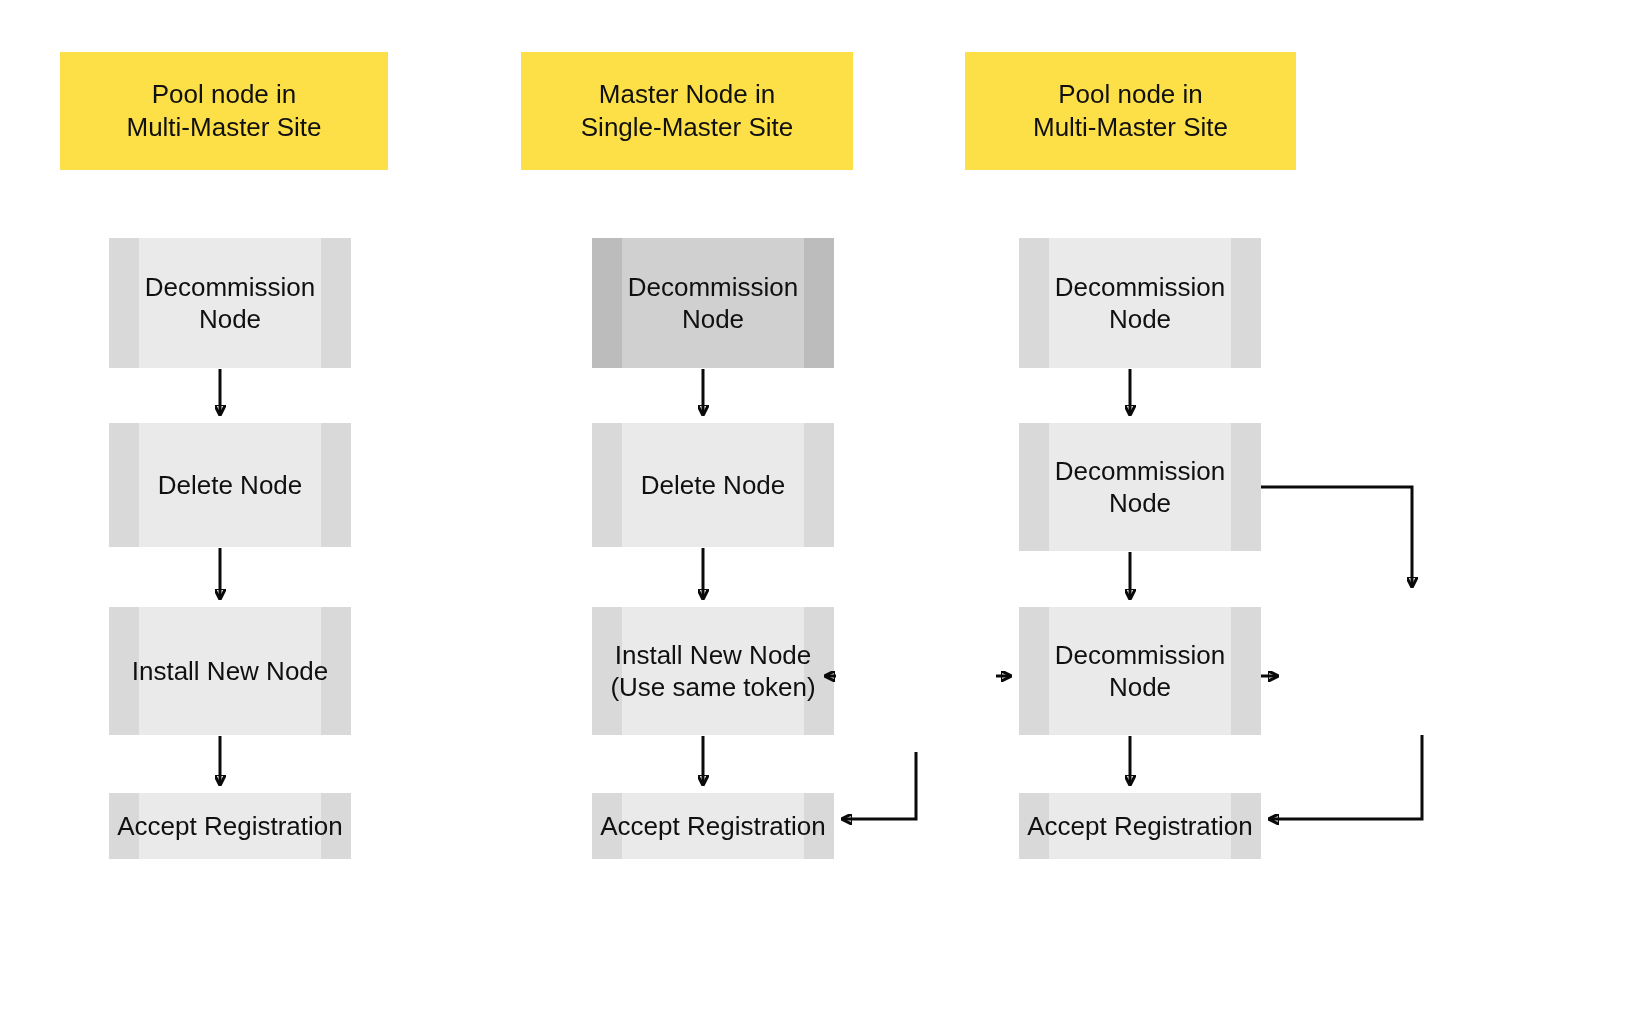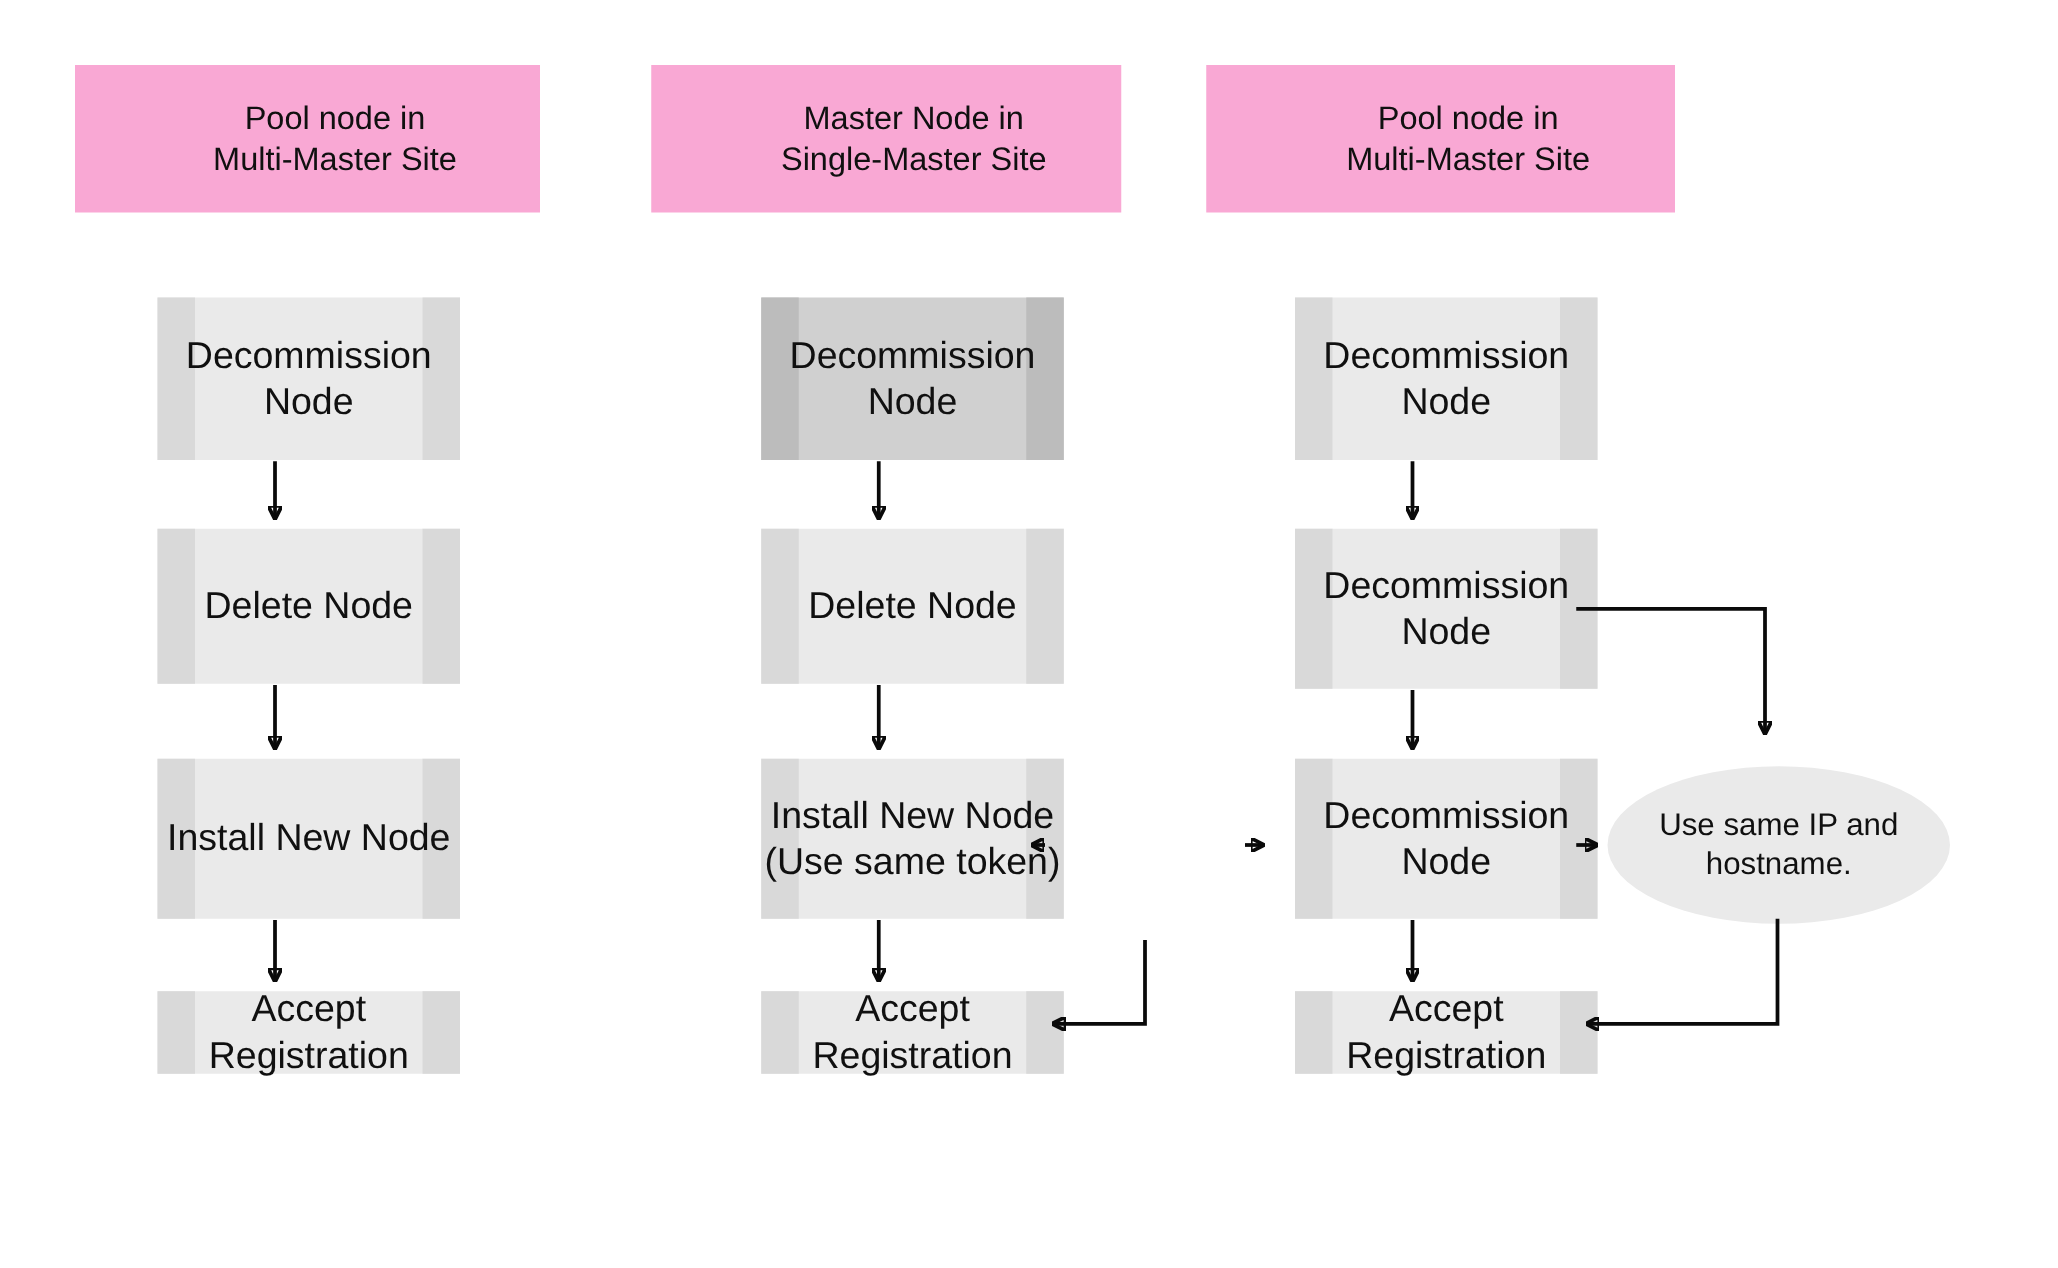--- a/index.html
+++ b/index.html
@@ -15,46 +15,44 @@
     position: relative;
     width: 1646px;
     height: 1014px;
     background: #ffffff;
     overflow: hidden;
   }
 
   
   .lane-header {
     position: absolute;
-    background: #f9a8d4;
+    background: #fde047;
     display: flex;
     align-items: center;
     justify-content: center;
     text-align: center;
     font-size: 26px;
     line-height: 1.28;
     color: #101010;
     white-space: pre-line;
-    padding-left: 44px;
   }
 
   
   .proc {
     position: absolute;
     background: #eaeaea;
     display: flex;
     align-items: center;
     justify-content: center;
     text-align: center;
-    font-size: 30px;
+    font-size: 26px;
     line-height: 1.24;
     color: #101010;
     white-space: pre-line;
     box-sizing: border-box;
-    margin-left: 17px;
   }
   .proc .band-l,
   .proc .band-r {
     position: absolute;
     top: 0;
     bottom: 0;
     width: 30px;
     background: #d9d9d9;
     pointer-events: none;
   }
@@ -189,24 +187,20 @@
 Node</span>
   </div>
 
   <div class="proc" style="left:1019px; top:793px; width:242px; height:66px;">
     <span class="band-l"></span>
     <span class="band-r"></span>
     <span class="proc-label">Accept Registration</span>
   </div>
 
 
-  <div class="ellipse" style="left:1286px; top:613px; width:274px; height:126px;">
-    <span>Use same IP and
-hostname.</span>
-  </div>
 
   <svg id="wires" viewBox="0 0 1646 1014" xmlns="http://www.w3.org/2000/svg">
     <defs>
       <marker id="ah" markerWidth="11" markerHeight="11" refX="9.4" refY="5.5" orient="auto" markerUnits="userSpaceOnUse">
         <path d="M0,0 L11,5.5 L0,11 z" fill="#0a0a0a" stroke="none"></path>
       </marker>
     </defs>
 
     <line x1="220" y1="369" x2="220" y2="414" marker-end="url(#ah)"></line>
     <line x1="220" y1="548" x2="220" y2="598" marker-end="url(#ah)"></line>

